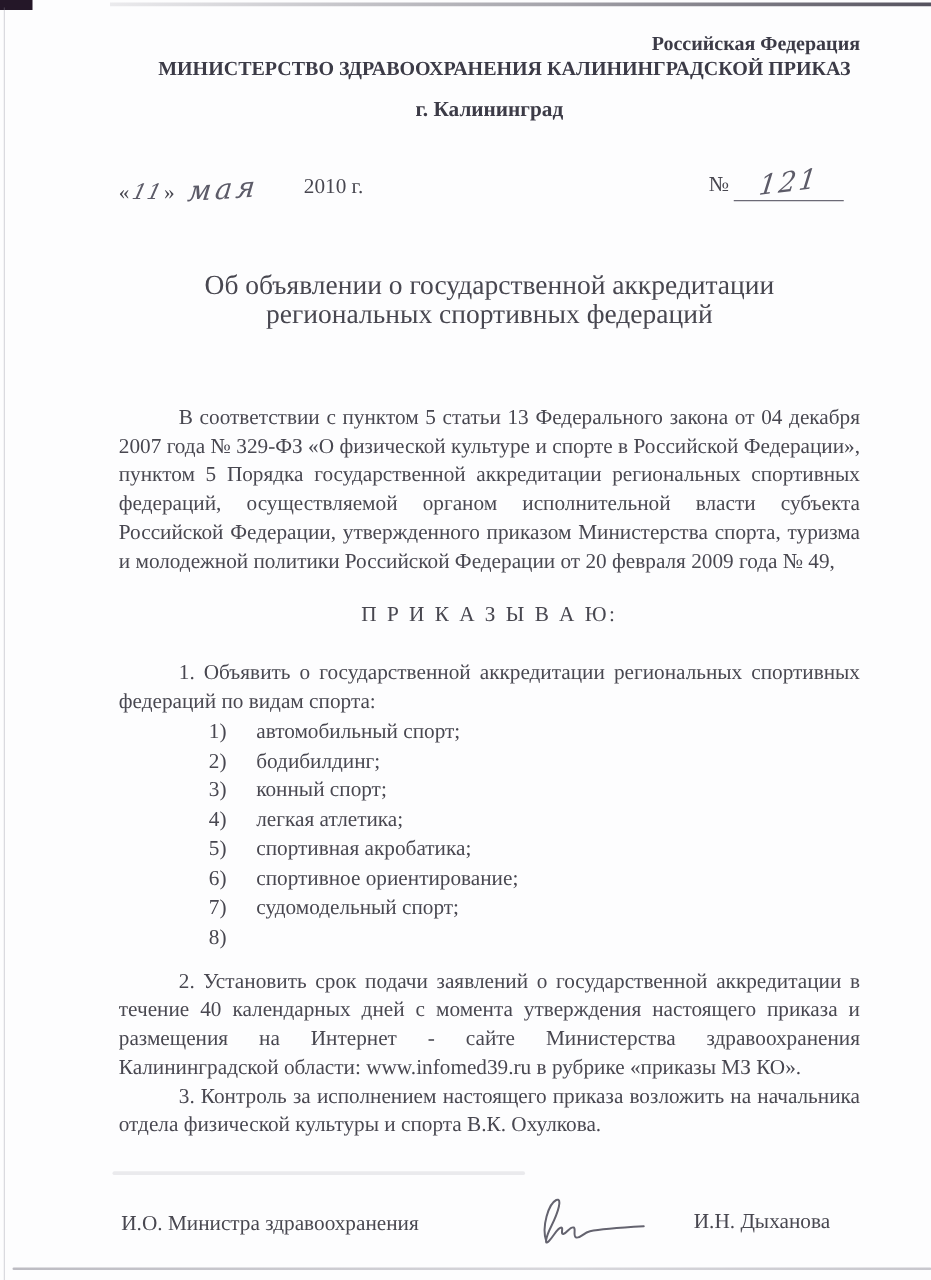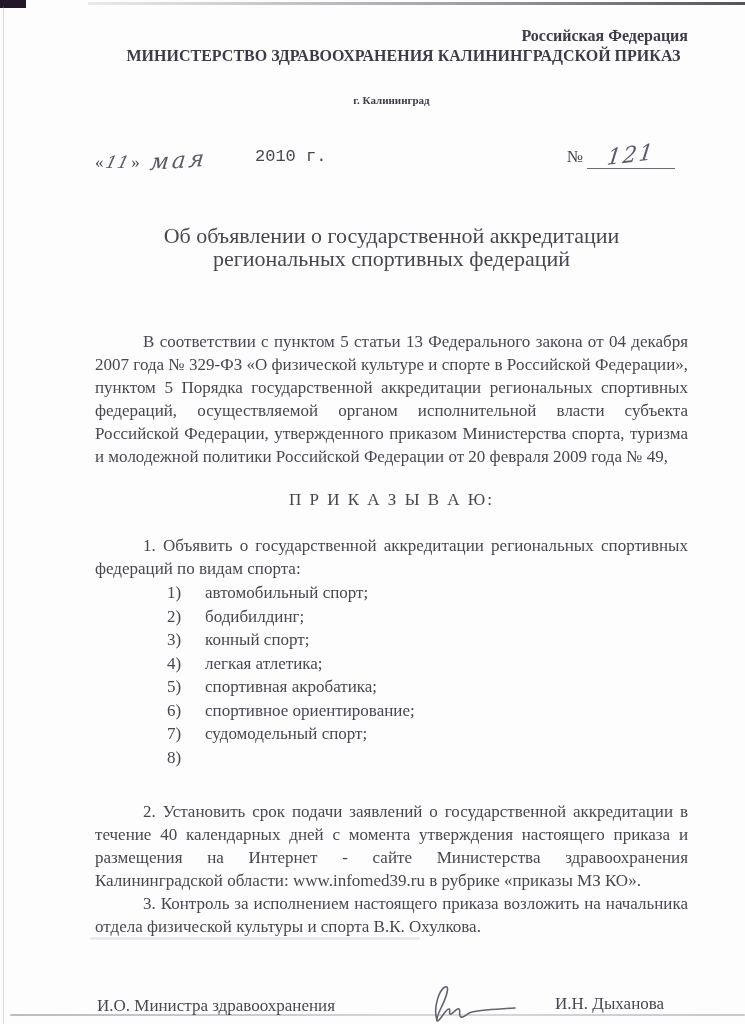--- a/index.html
+++ b/index.html
@@ -38,32 +38,32 @@
   }
 
   .content {
     position: relative;
     padding: 26px 57px 0 95px;
   }
   .hdr { text-align: center; font-weight: bold; color: #3c3b47; }
   .hdr-country { font-size: 16px; line-height: 20px; text-align: right; }
   .hdr-ministry { font-size: 16px; line-height: 20px; white-space: nowrap; margin-left: 24px; }
   .hdr-doctype { margin-top: 30px; font-size: 17px; letter-spacing: 1px; }
-  .hdr-city { margin-top: 28px; font-size: 11px; }
+  .hdr-city { margin-top: 12px; font-size: 17px; }
 
   .date-row { position: relative; height: 42px; margin-top: 36px; font-size: 17px; }
   .date-left { position: absolute; left: 0; top: 5px; white-space: nowrap; }
   .hand {
     font-family: "DejaVu Serif", serif;
     font-style: italic;
     color: #5c5b68;
   }
   .hand-day { display: inline-block; transform: skewX(-14deg); font-size: 17px; letter-spacing: 1px; margin: 0 2px; }
   .hand-month { display: inline-block; transform: rotate(-4deg) skewX(-10deg); font-size: 23px; letter-spacing: 3px; margin-left: 10px; }
-  .date-year { position: absolute; left: 160px; top: 5px; font-family: Liberation Mono, monospace; }
+  .date-year { position: absolute; left: 148px; top: 5px; }
   .number-group { position: absolute; left: 472px; top: 0; }
   .number-sign { font-size: 17px; }
   .number-line {
     display: inline-block; width: 88px; border-bottom: 1.5px solid #6b6a76;
     text-align: center; vertical-align: baseline; height: 26px;
   }
   .hand-number { display: inline-block; transform: rotate(-7deg) skewX(-14deg); font-size: 22px; letter-spacing: 2px; }
 
   .doc-title {
     margin: 40px auto 0 auto;
@@ -86,21 +86,21 @@
     margin-top: 22px;
     text-align: center;
     font-size: 17px;
     letter-spacing: 2px;
   }
   .para-item1 { margin-top: 24px; }
   .sports-list { margin-top: 1px; }
   .sport-row { display: flex; font-size: 17px; line-height: 23.5px; }
   .sport-num { width: 26px; margin-left: 72px; flex: none; }
   .sport-label { margin-left: 12px; }
-  .para-item2 { margin-top: 31px; }
+  .para-item2 { margin-top: 12px; }
 
   .signature-row { position: relative; height: 56px; margin-top: 44px; font-size: 17px; }
   .sig-position { position: absolute; left: 2px; top: 14px; }
   .sig-scribble-wrap { position: absolute; left: 328px; top: 0; }
   .sig-name { position: absolute; left: 460px; top: 12px; }
 </style>
 </head>
 <body>
 
 <div class="page">

